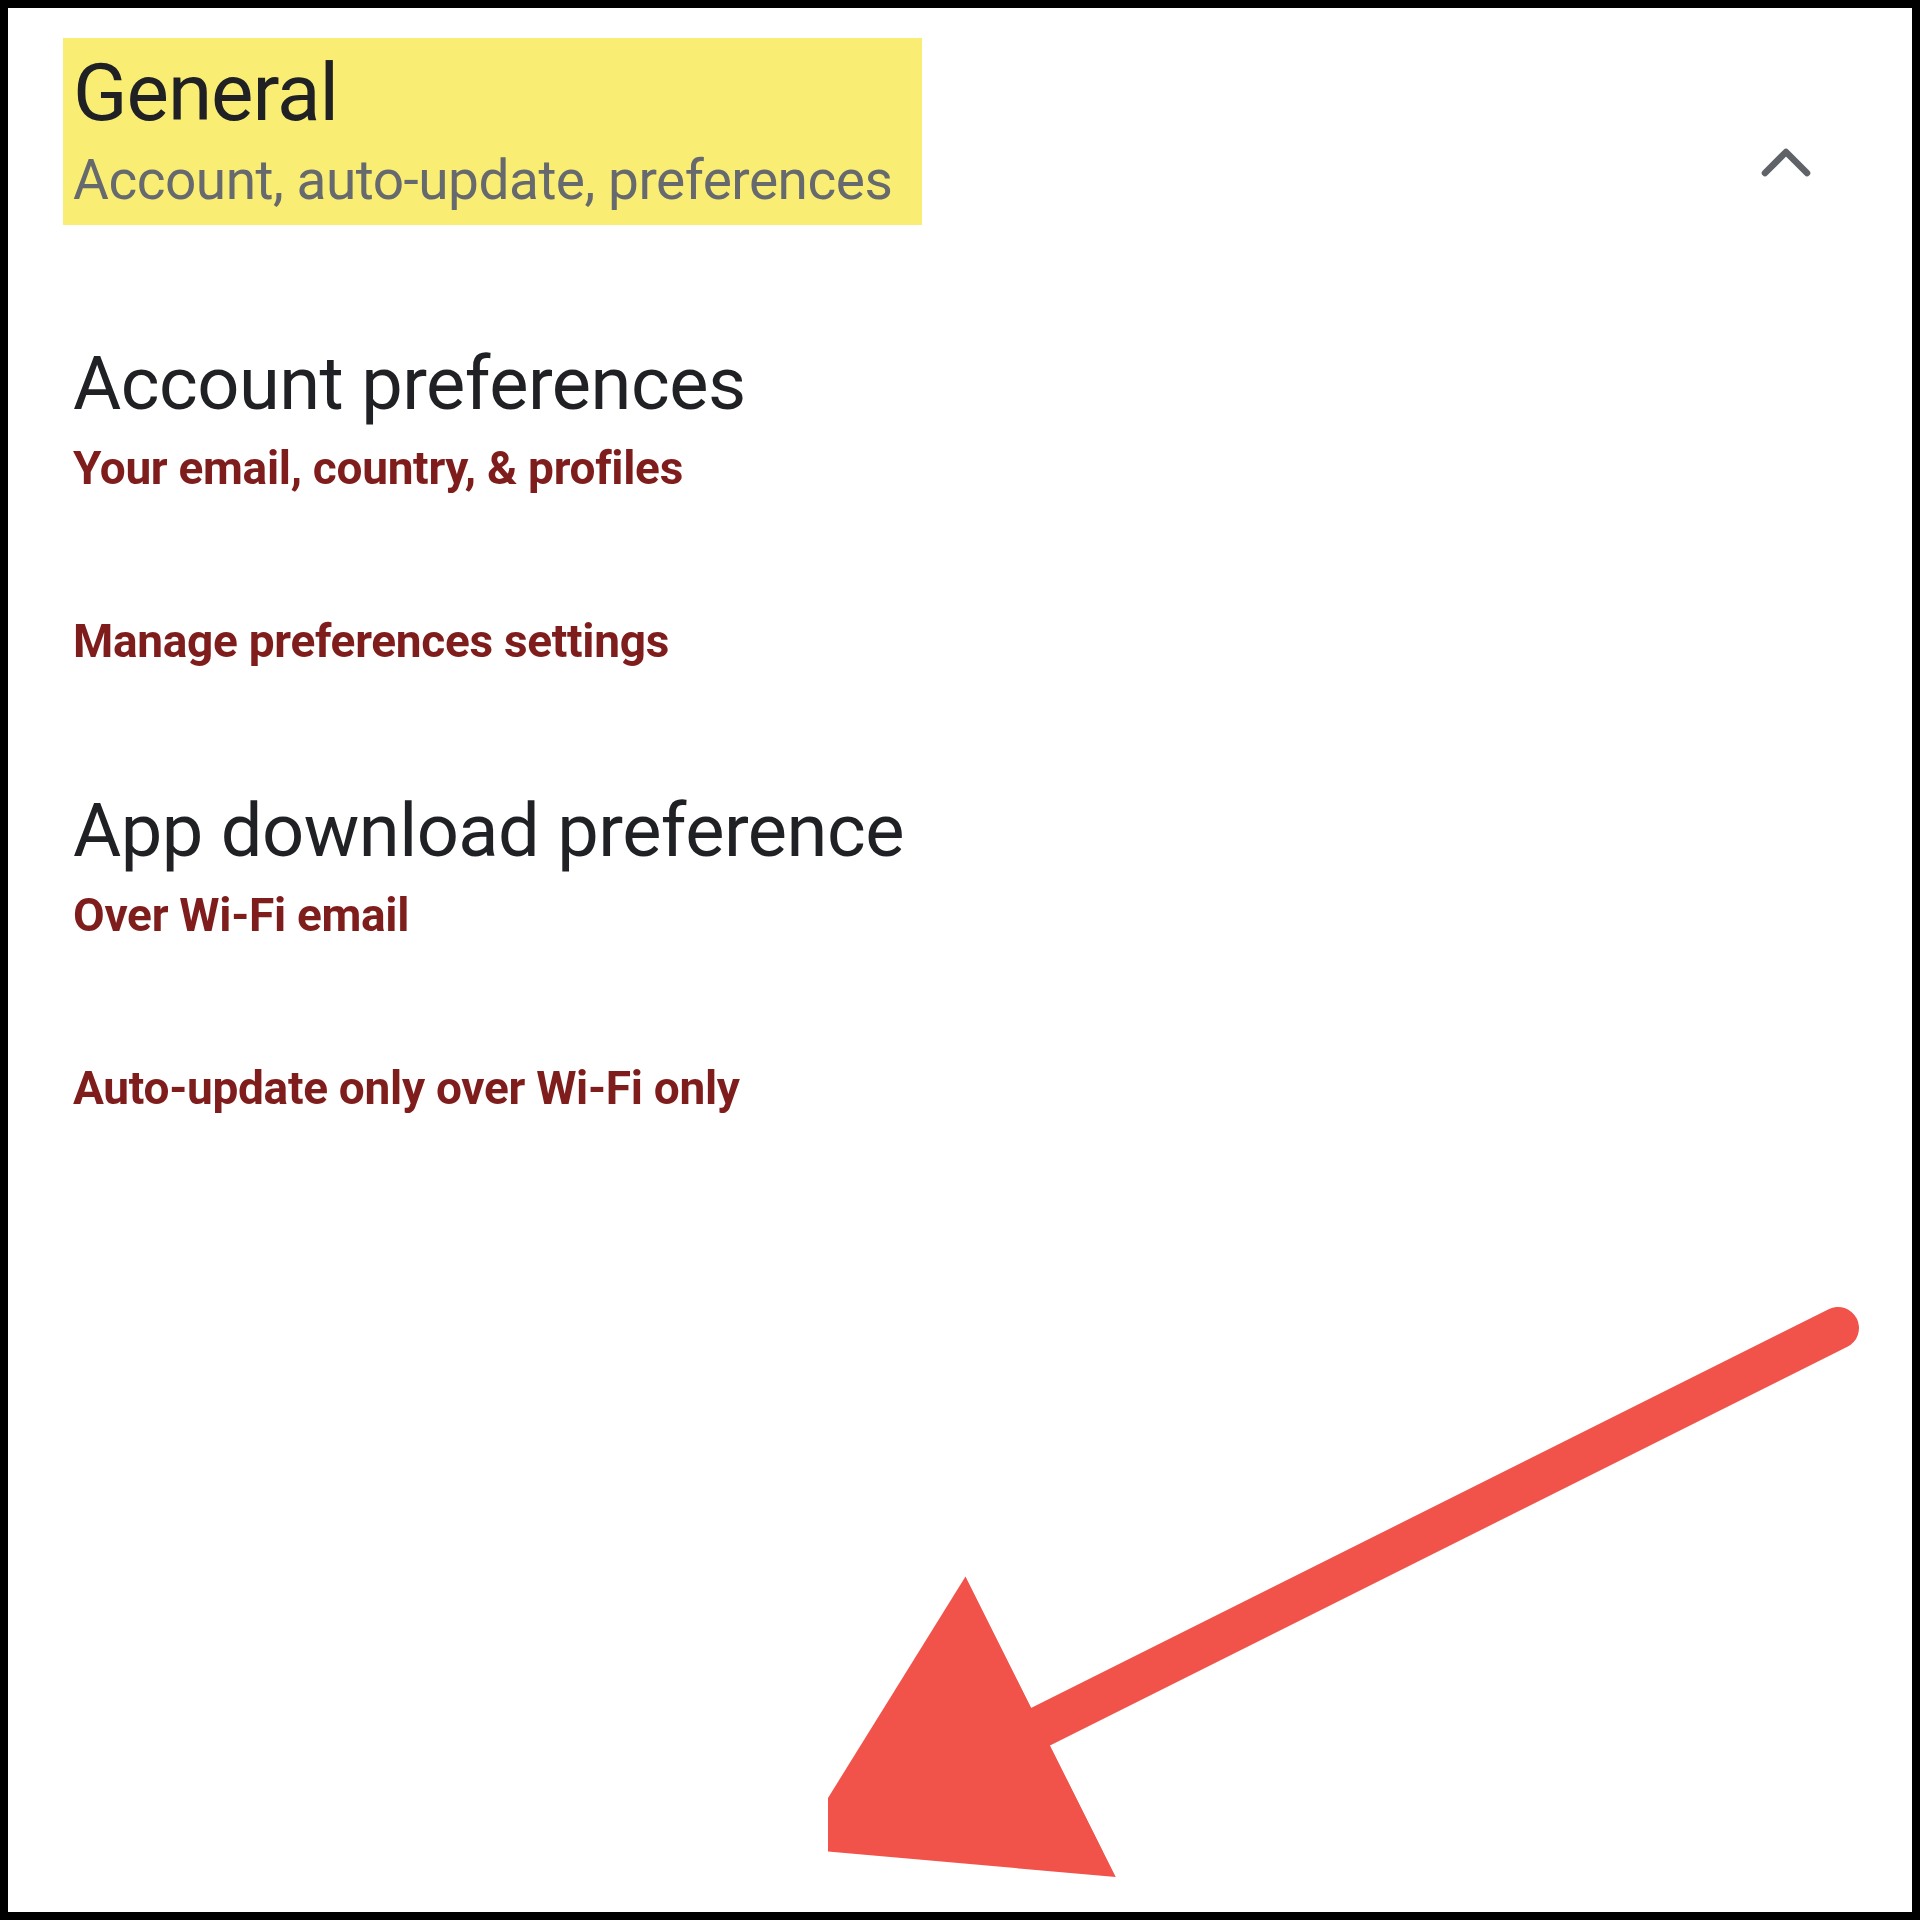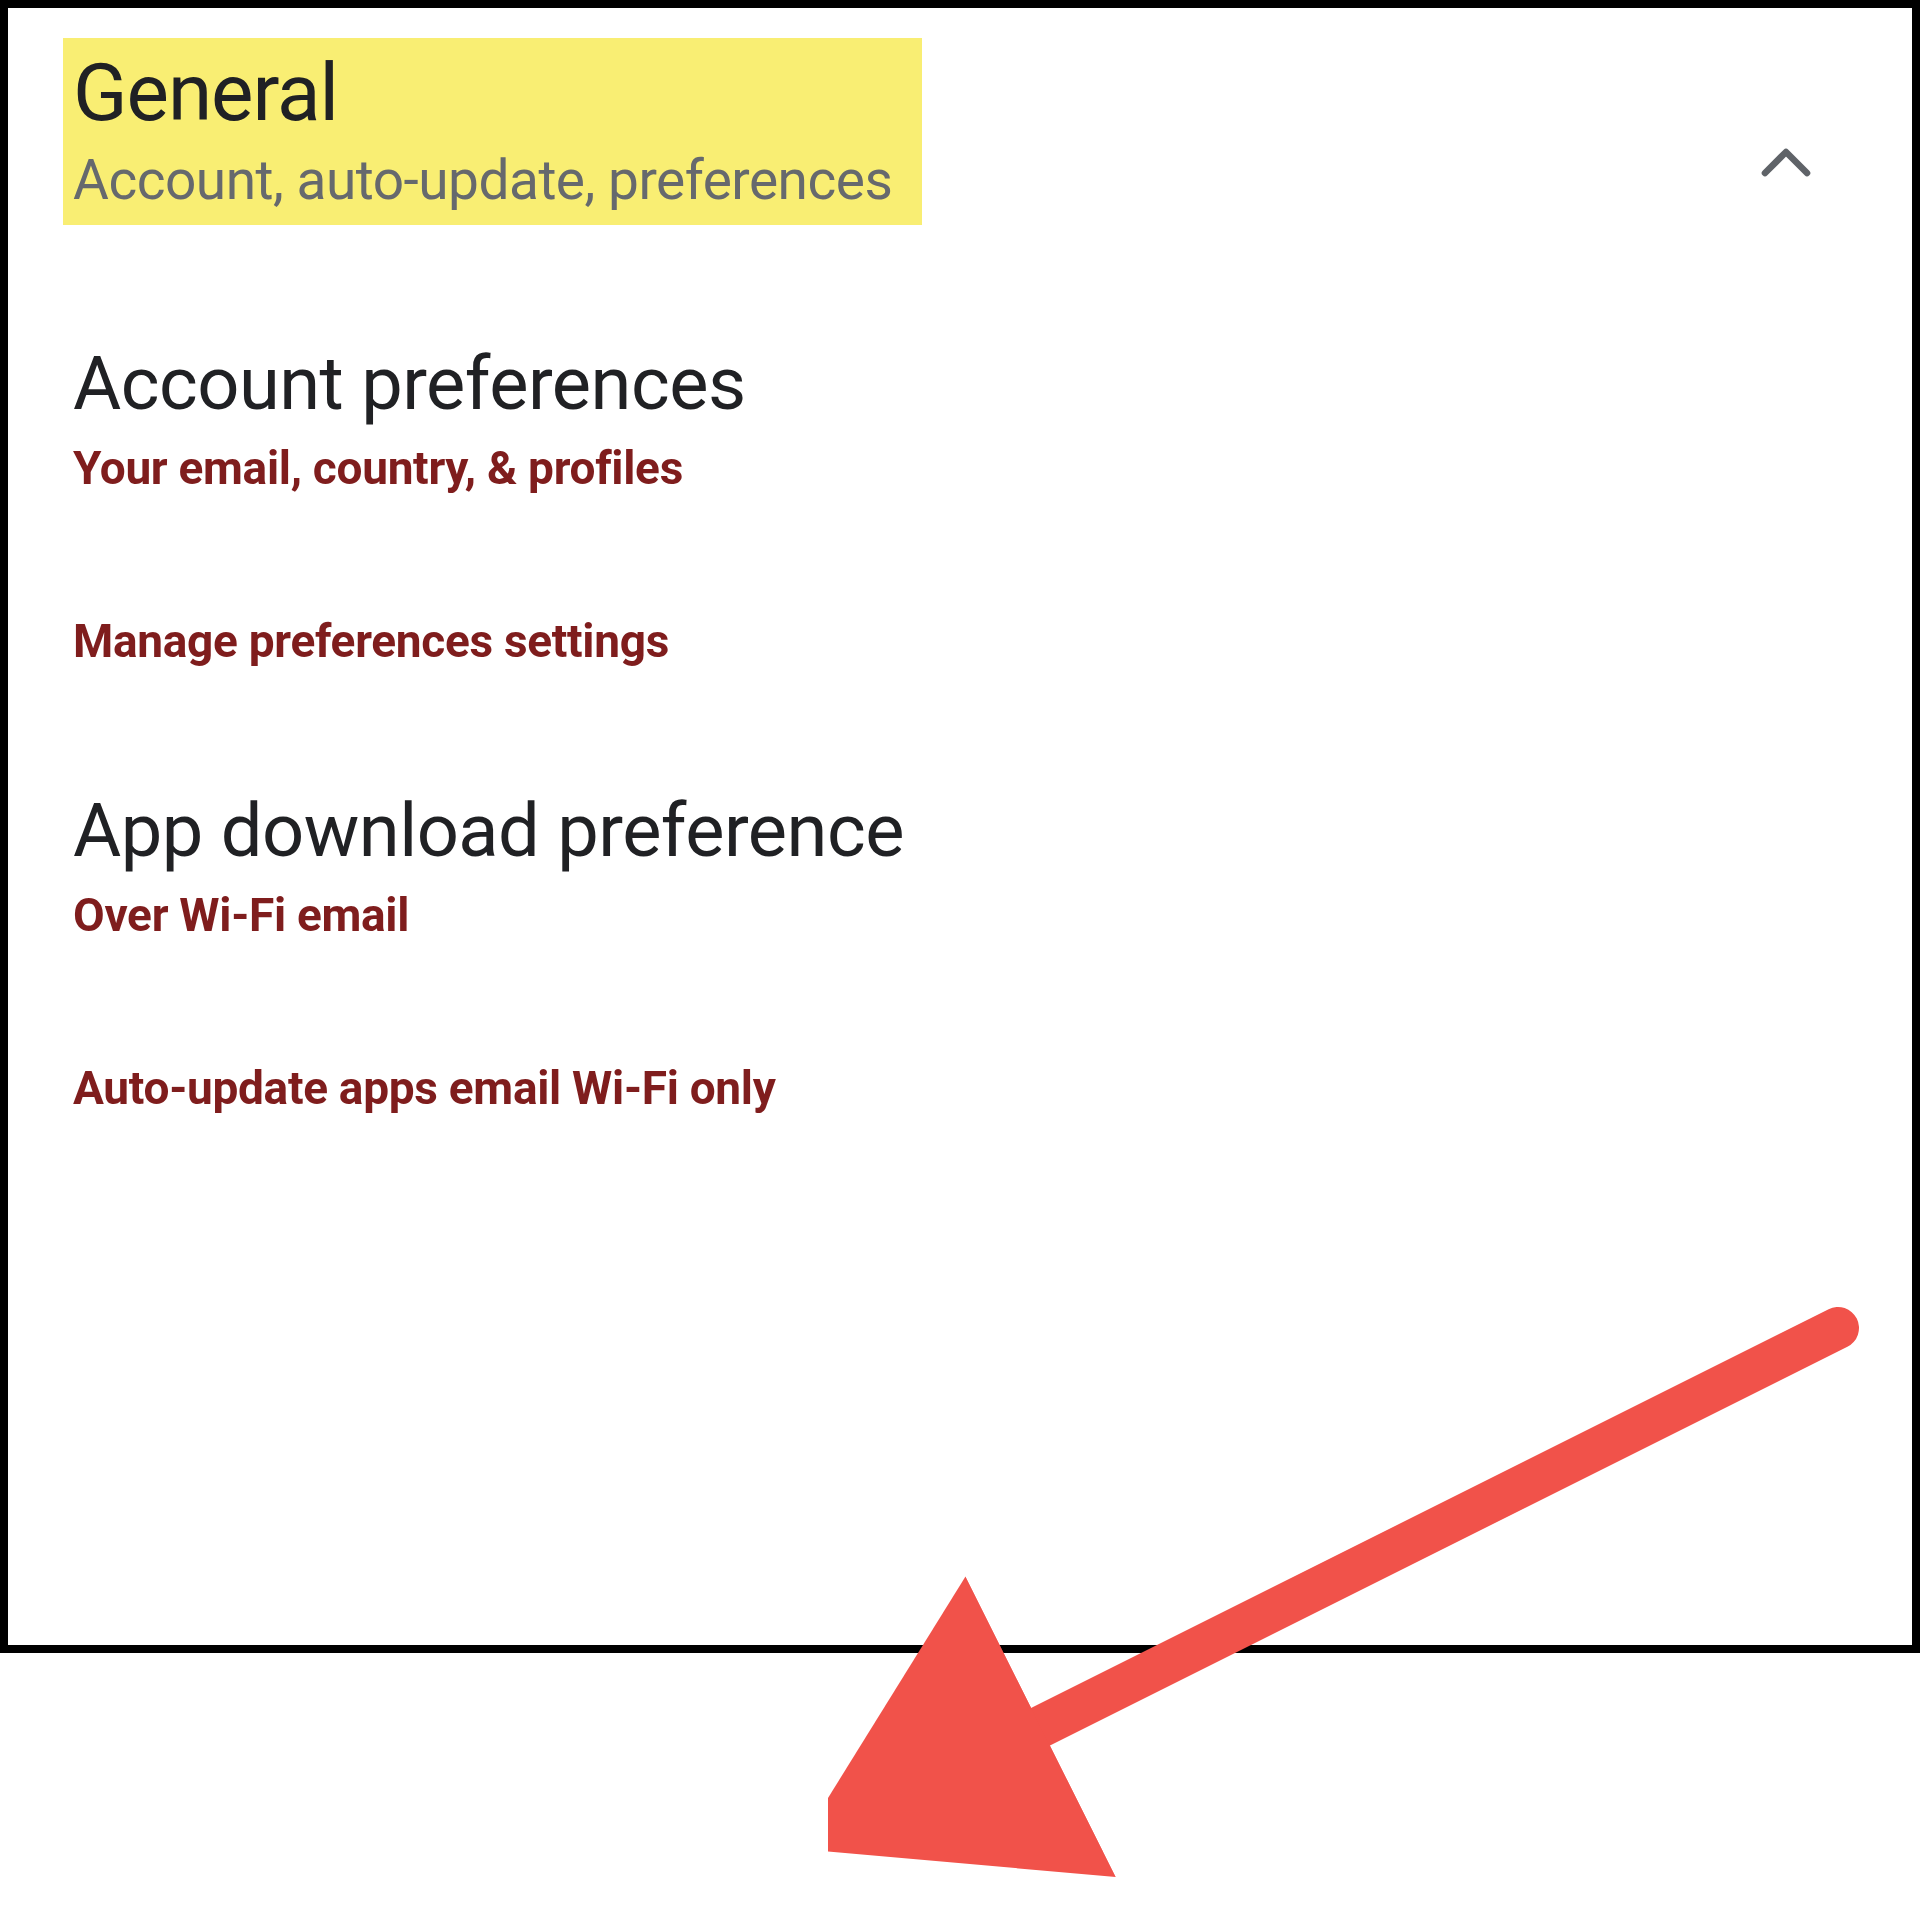--- a/index.html
+++ b/index.html
@@ -9,21 +9,21 @@
     }
     body {
       font-family: Roboto, "Helvetica Neue", Arial, sans-serif;
       background: #ffffff;
       width: 1920px;
       height: 1920px;
       overflow: hidden;
     }
     .outer-frame {
       width: 1920px;
-      height: 1653px;
+      height: 1920px;
       border: 8px solid #000000;
       background: #ffffff;
       position: relative;
     }
     .settings-list {
       padding: 30px 60px 30px 65px;
     }
     .section-header {
       display: flex;
       justify-content: space-between;
@@ -110,21 +110,21 @@
     <div class="setting-item">
       <div class="setting-subtitle">Manage preferences settings</div>
     </div>
 
     <div class="setting-item">
       <div class="setting-title">App download preference</div>
       <div class="setting-subtitle">Over Wi-Fi email</div>
     </div>
 
     <div class="setting-item" style="margin-bottom:0;">
-      <div class="setting-subtitle">Auto-update apps email Wi-Fi only</div>
+      <div class="setting-subtitle">Auto-update only over Wi-Fi only</div>
     </div>
 
   </div>
 
   <svg class="annotation-arrow" style="left:820px; top:1250px; width:1080px; height:620px;" viewBox="0 0 1080 620">
     <defs>
       <marker id="arrowhead" markerWidth="8" markerHeight="8" refX="2.2" refY="4" orient="auto" markerUnits="strokeWidth">
         <polygon points="0 0, 6.5 4, 0 8" fill="#f1524a"></polygon>
       </marker>
     </defs>

